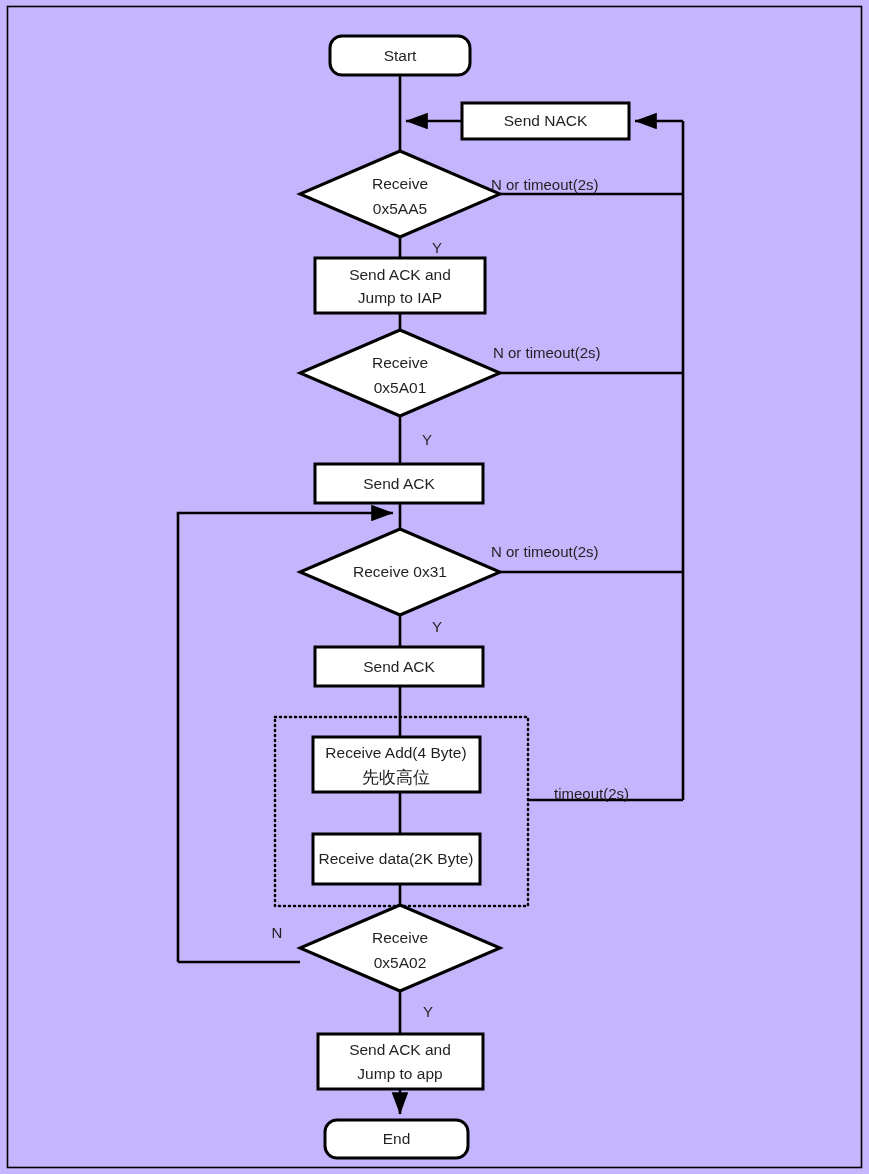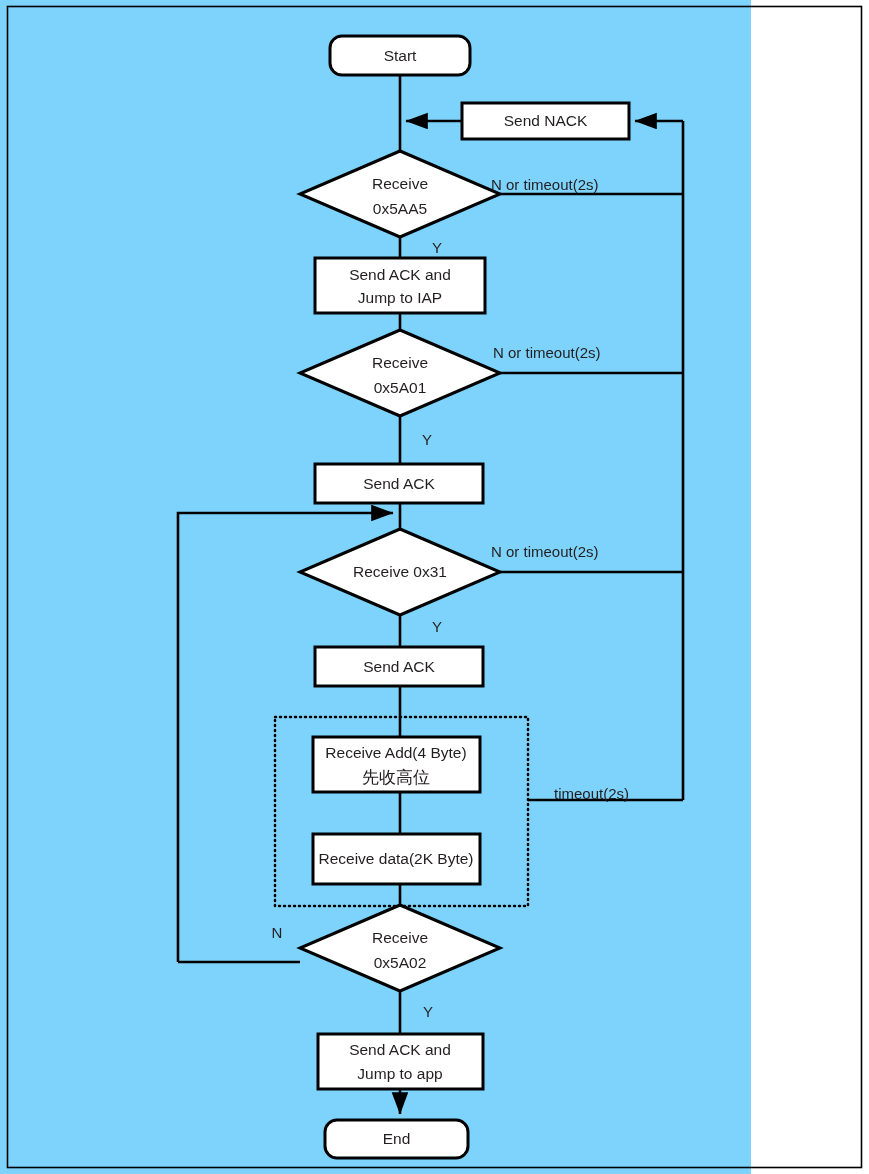--- a/index.html
+++ b/index.html
@@ -7,23 +7,23 @@
     padding: 0;
     background: #ffffff;
   }
   body {
     width: 869px;
     height: 1174px;
     font-family: "Liberation Sans", sans-serif;
   }
   #flowchart-root {
     position: relative;
-    width: 751px;
+    width: 869px;
     height: 1174px;
-    background: #7dd3fc;
+    background: #c4b5fd;
   }
   svg#flow-svg {
     display: block;
     width: 869px;
     height: 1174px;
   }
   .node-shape {
     fill: #ffffff;
     stroke: #000000;
     stroke-width: 3;

